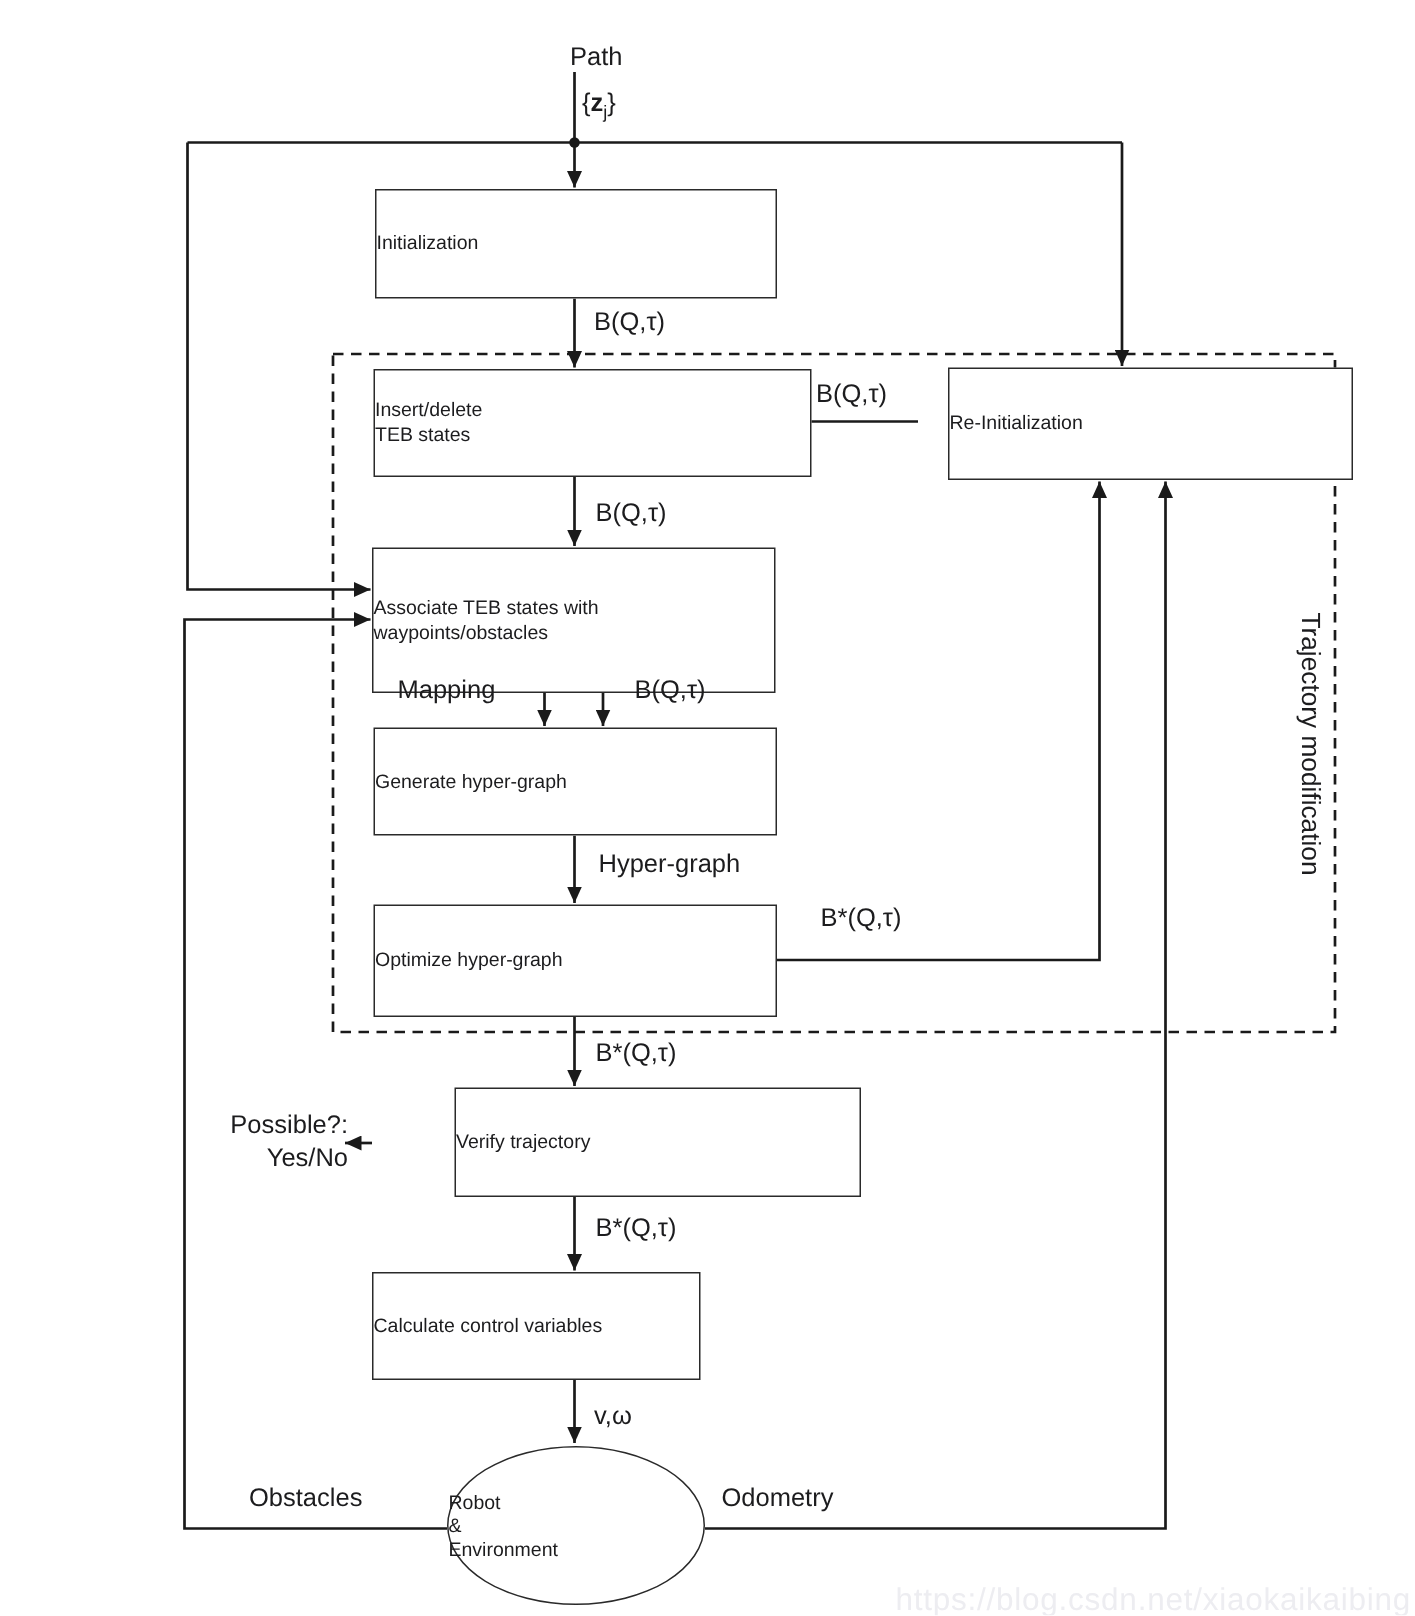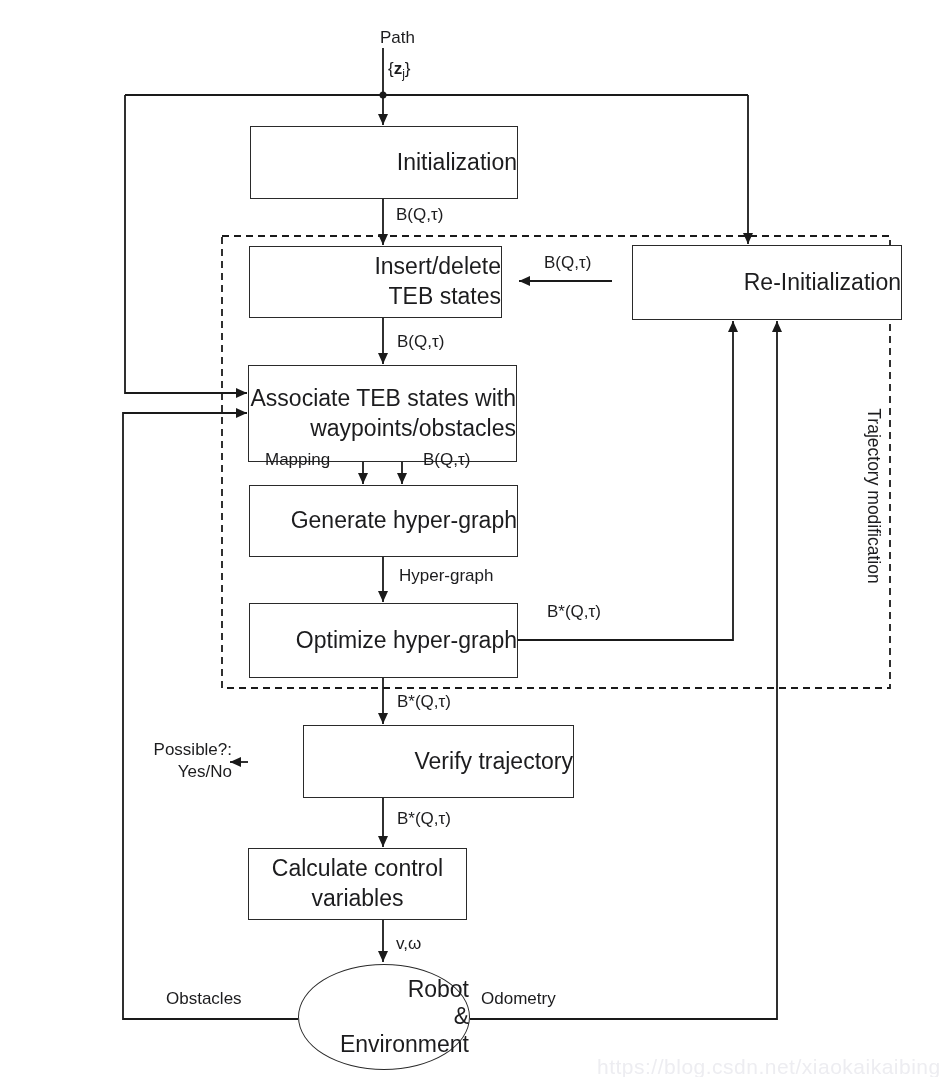--- a/index.html
+++ b/index.html
@@ -13,24 +13,24 @@
     color: #1c1c1e;
   }
   #lines { position: absolute; left: 0; top: 0; z-index: 1; }
   .box {
     position: absolute;
     box-sizing: border-box;
     border: 1.6px solid #2a2a2a;
     background: #ffffff;
     display: flex;
     flex-direction: column;
-    align-items: flex-end;
+    align-items: flex-start;
     justify-content: center;
     text-align: center;
-    font-size: 23px;
+    font-size: 13px;
     line-height: 1.3;
     z-index: 2;
   }
   .ellipse { border-radius: 50%; line-height: 1.18; }
   .lbl {
     position: absolute;
     font-size: 17px;
     line-height: 1.3;
     white-space: nowrap;
     z-index: 3;
@@ -106,21 +106,21 @@
 
       <path d="M470,1019 H777 V321" marker-end="url(#ah)"></path>
     </g>
     <circle cx="383" cy="95" r="3.5" fill="#1a1a1a"></circle>
   </svg>
 
   <div class="box" style="left:250px; top:126px; width:268px; height:73px;">
     <div>Initialization</div>
   </div>
 
-  <div class="box" style="left:249px; top:246px; width:253px; height:72px;">
+  <div class="box" style="left:249px; top:246px; width:292px; height:72px;">
     <div>Insert/delete</div>
     <div>TEB states</div>
   </div>
 
   <div class="box" style="left:612px; top:245px; width:270px; height:75px;margin-left:20px;">
     <div>Re-Initialization</div>
   </div>
 
   <div class="box" style="left:248px; top:365px; width:269px; height:97px;">
     <div>Associate TEB states with</div>

